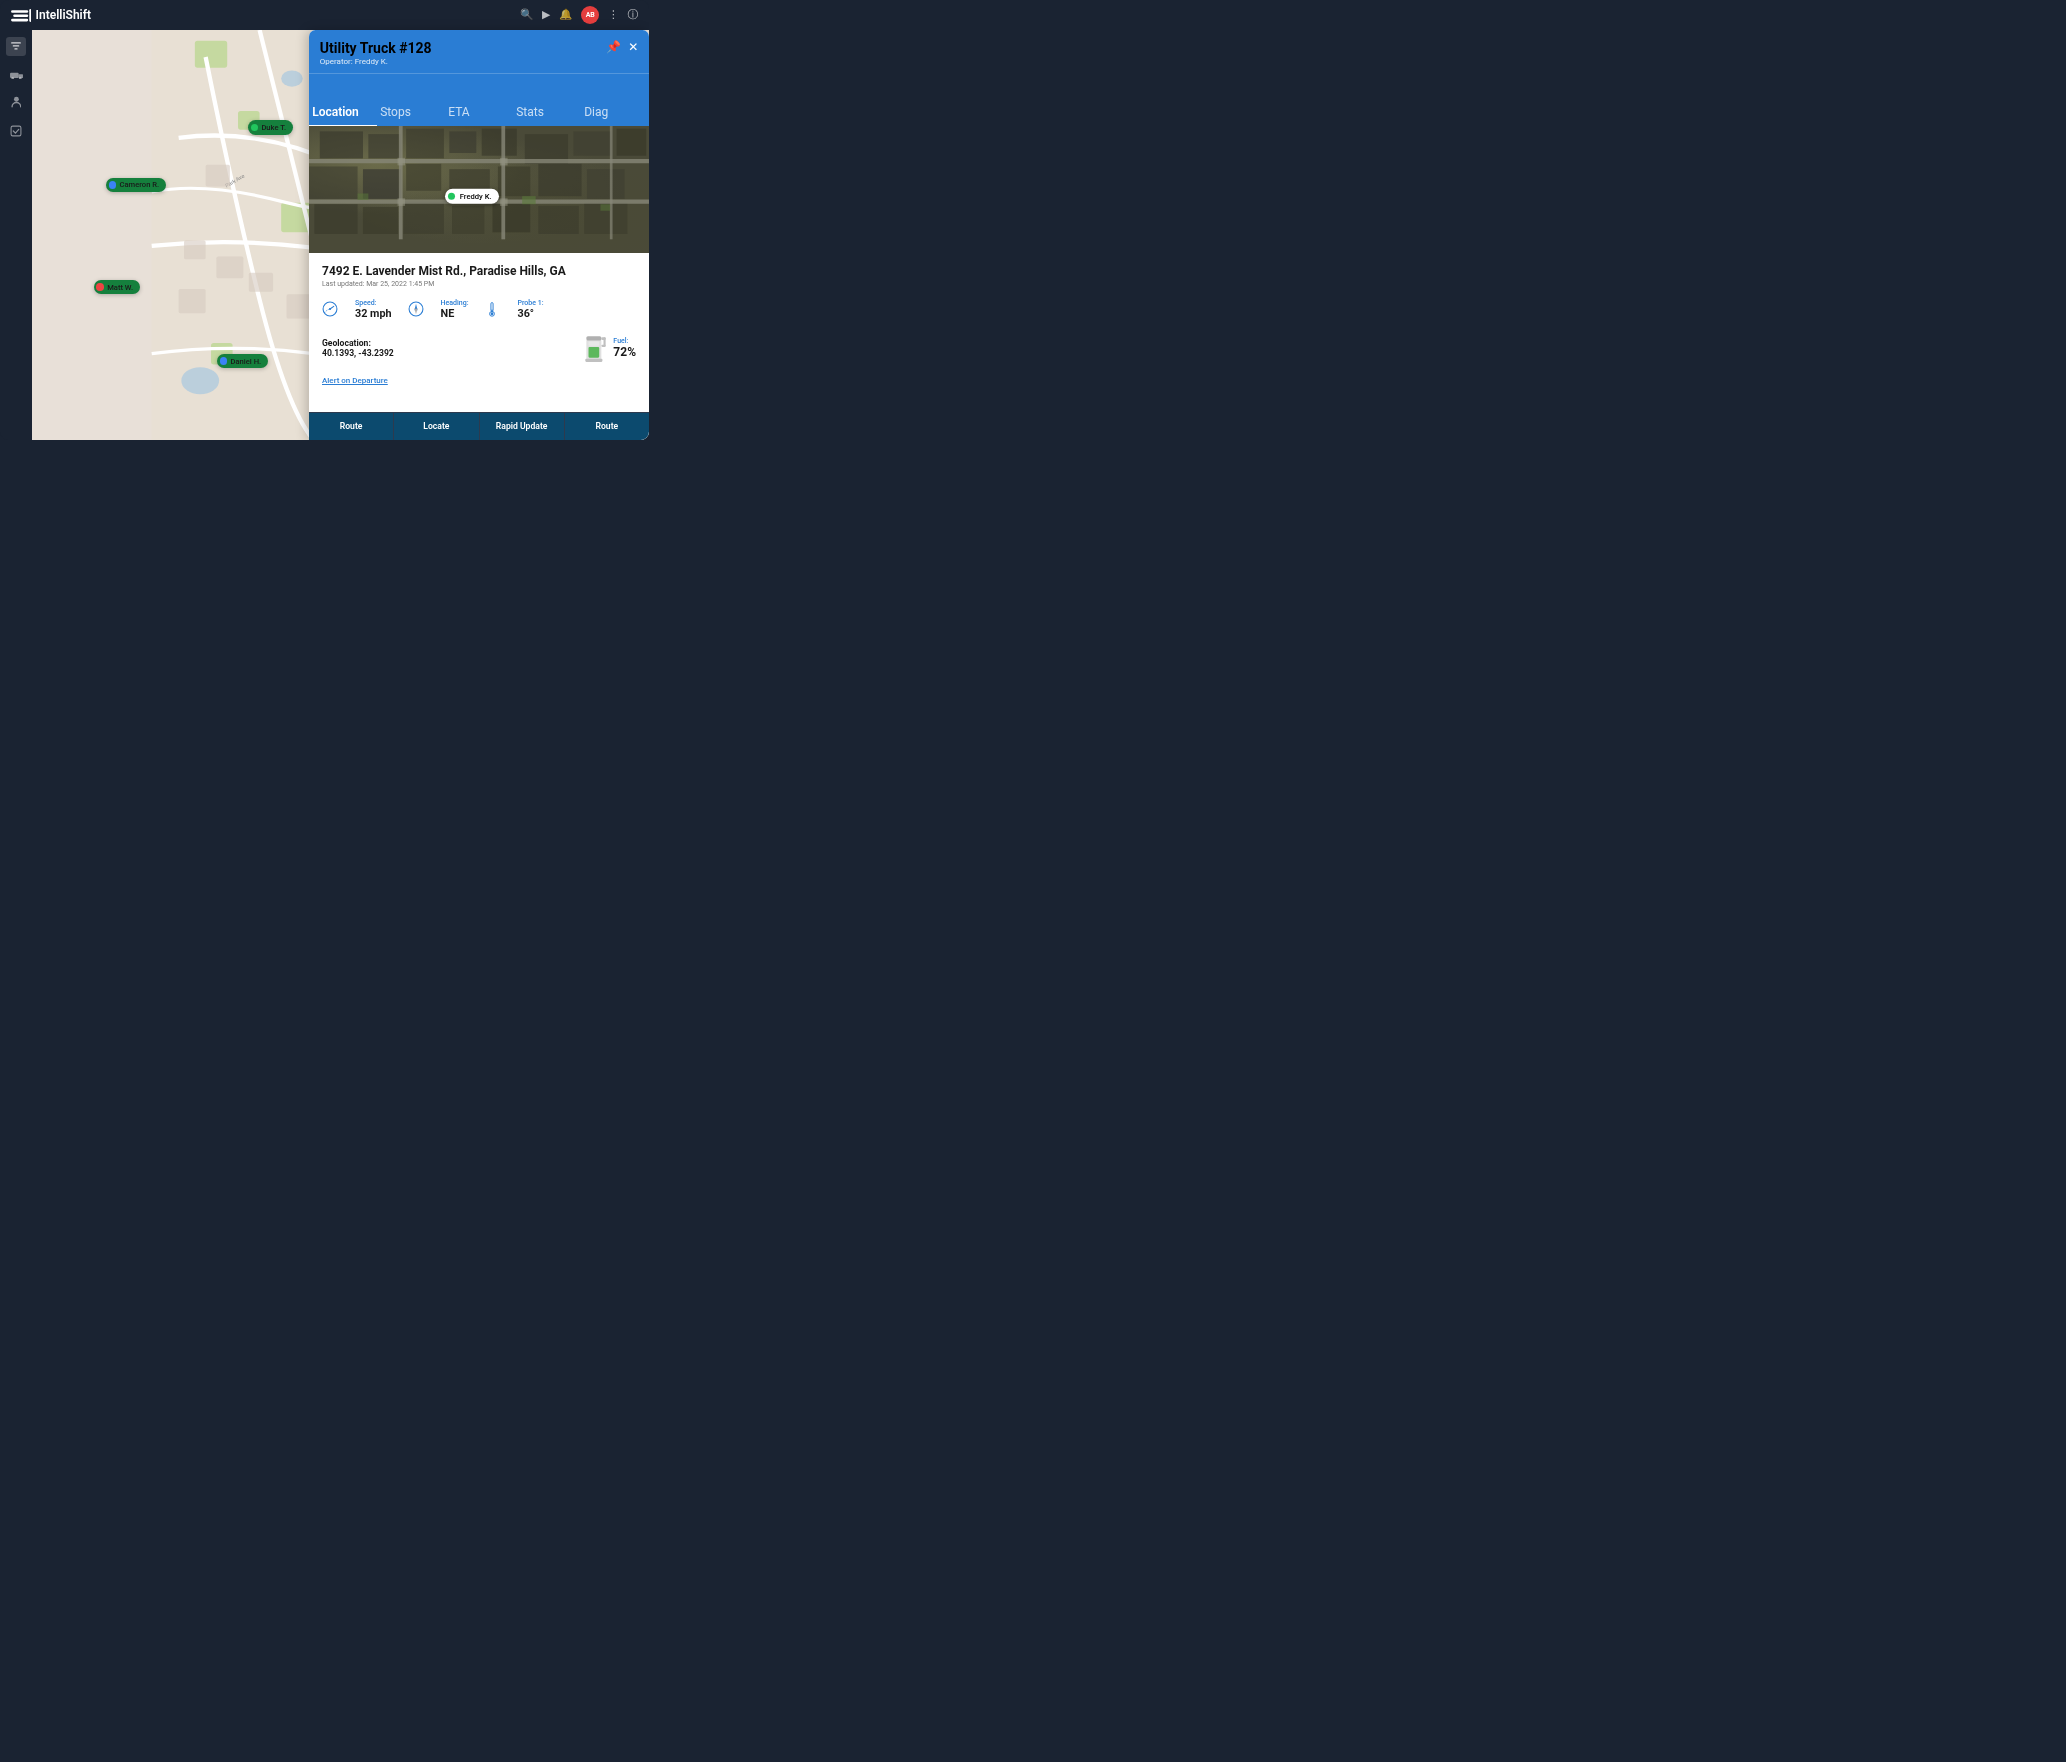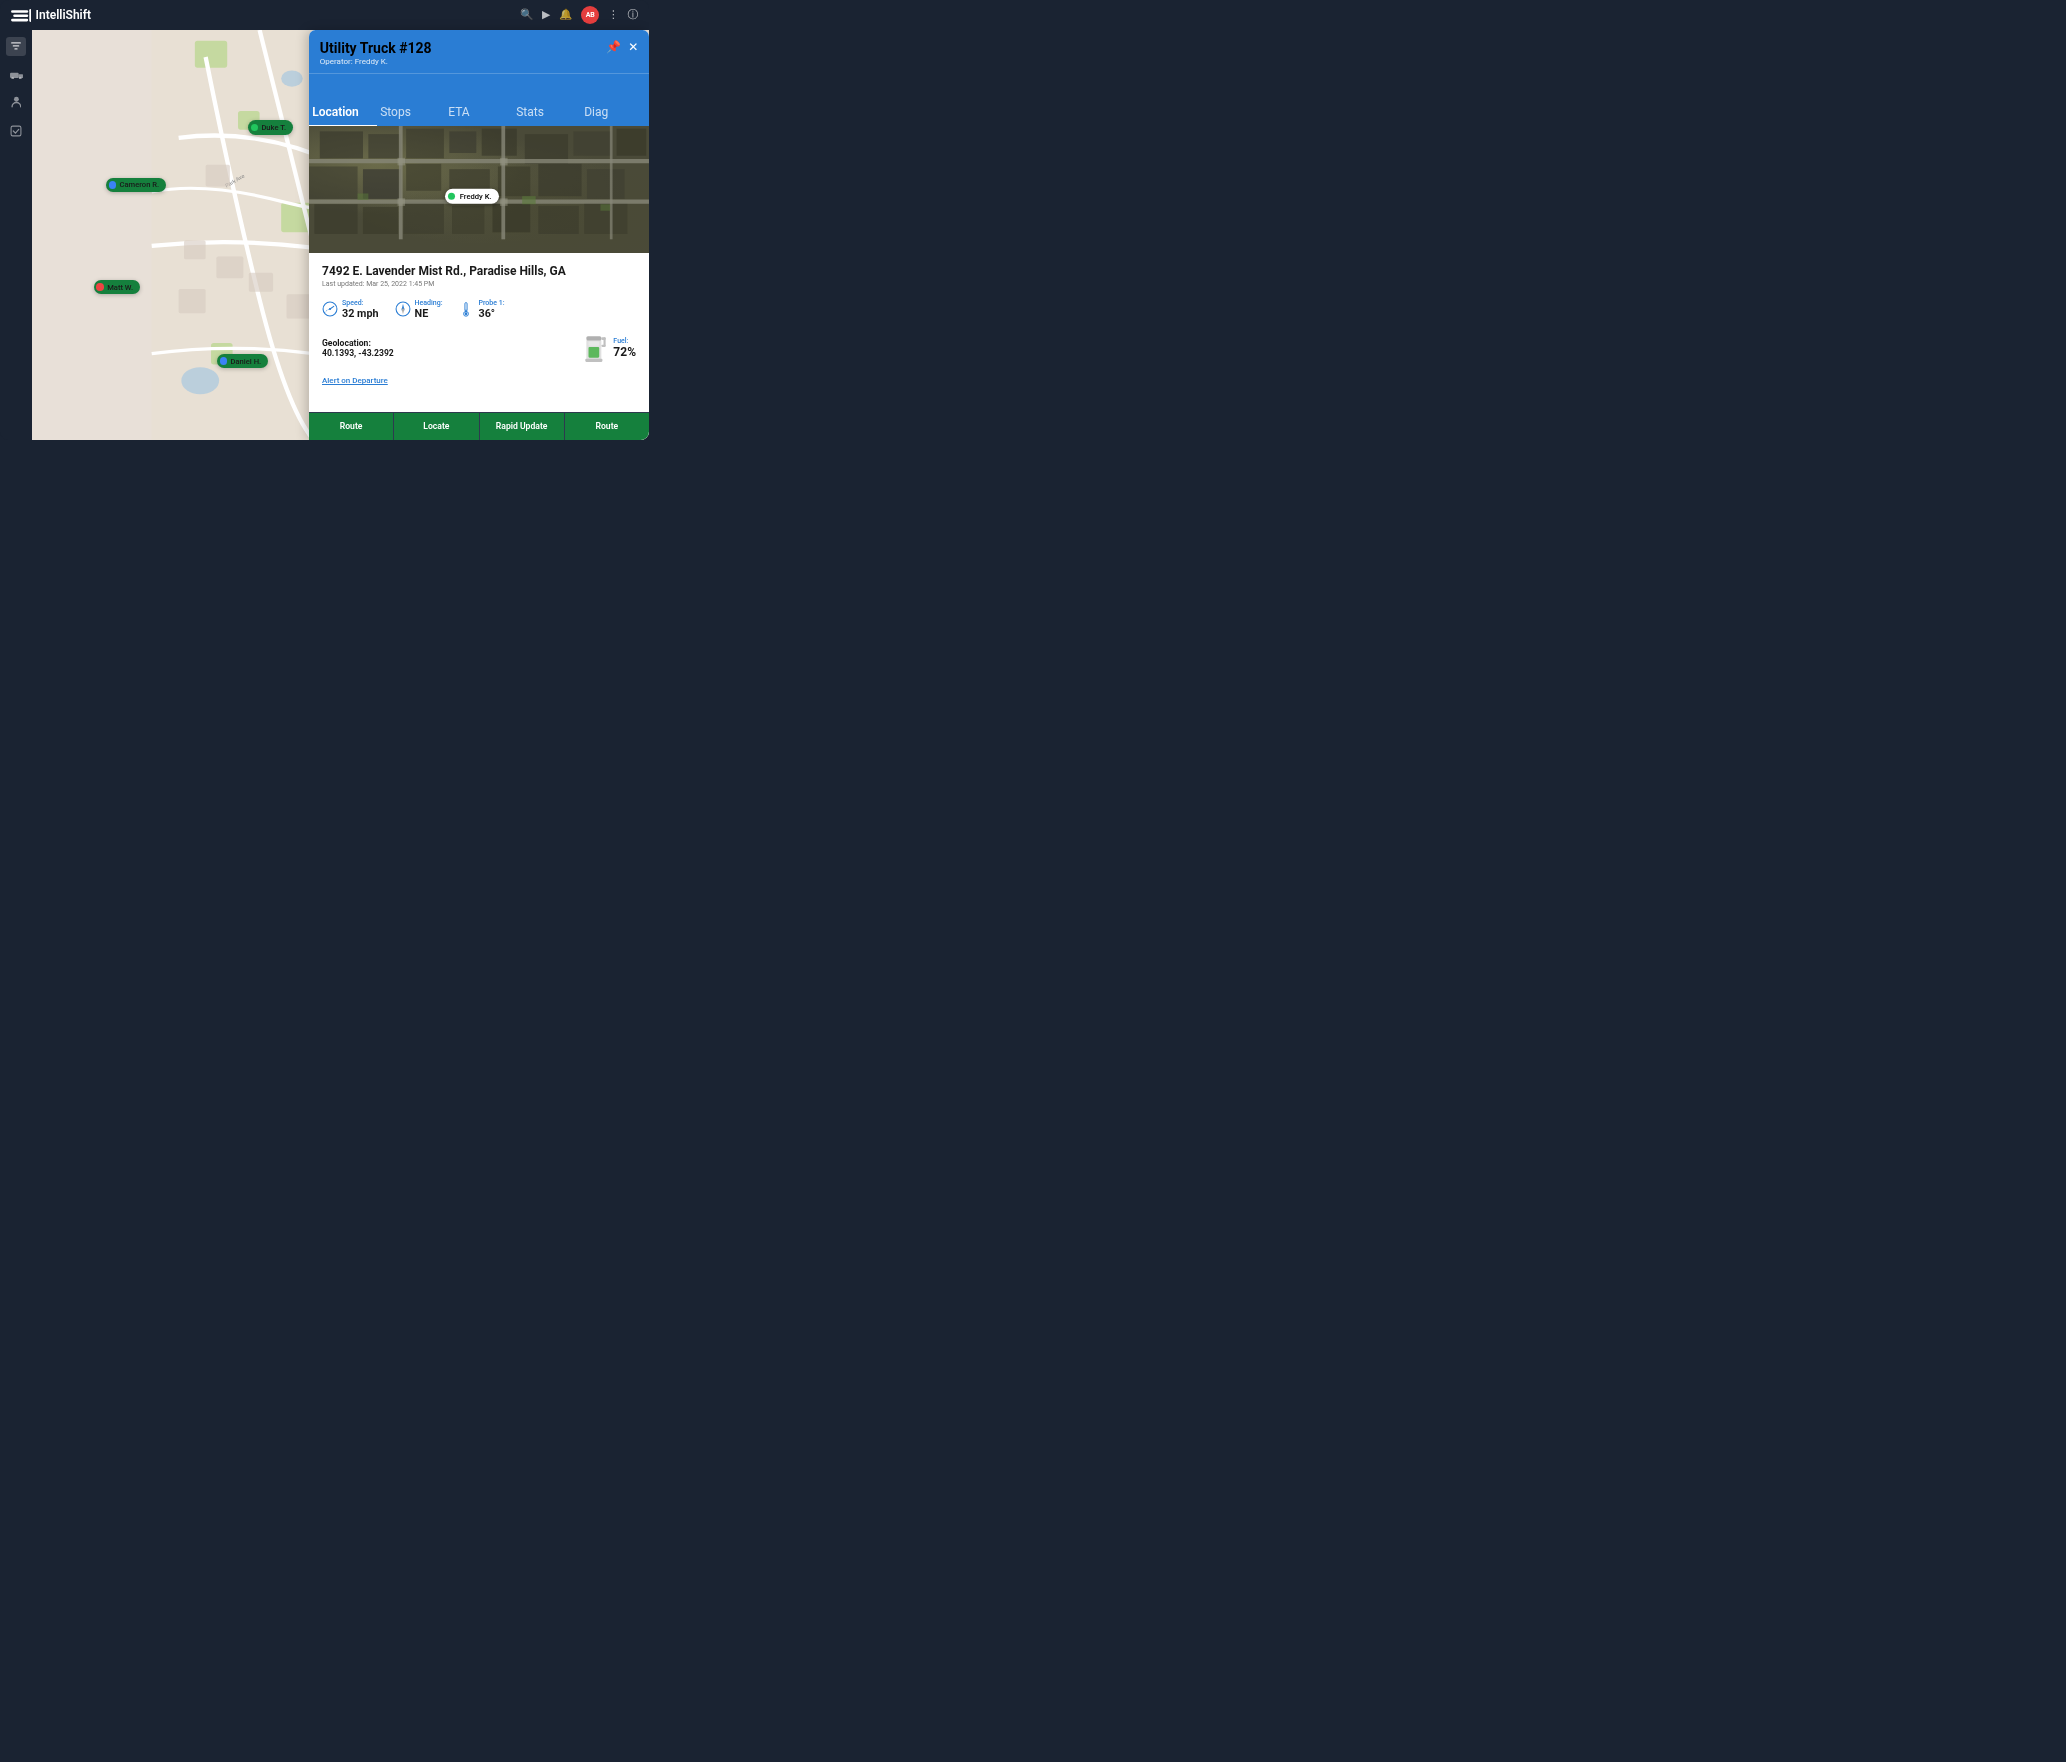--- a/index.html
+++ b/index.html
@@ -263,21 +263,21 @@
     
     .stats-row {
       display: flex;
       gap: 16px;
       margin-bottom: 13px;
       align-items: flex-start;
     }
     .stat-item {
       display: flex;
       align-items: flex-start;
-      gap: 4px;
+      gap: 17px;
     }
     .stat-icon {
       font-size: 14px;
       color: #2a7dd4;
       margin-top: 2.2px;
     }
     .stat-content {}
     .stat-label {
       font-size: 7px;
       color: #2a7dd4;
@@ -329,21 +329,21 @@
     .alert-link {
       color: #2a7dd4;
       font-size: 8px;
       font-weight: 500;
       text-decoration: underline;
       cursor: pointer;
     }
 
     
     .panel-footer {
-      background: #15803d;
+      background: #0c4a6e;
       display: flex;
       border-top: 0.5px solid #2d3a4e;
     }
     .footer-btn {
       flex: 1;
       padding: 8.6px 4.3px;
       text-align: center;
       color: white;
       font-size: 8.6px;
       font-weight: 600;

